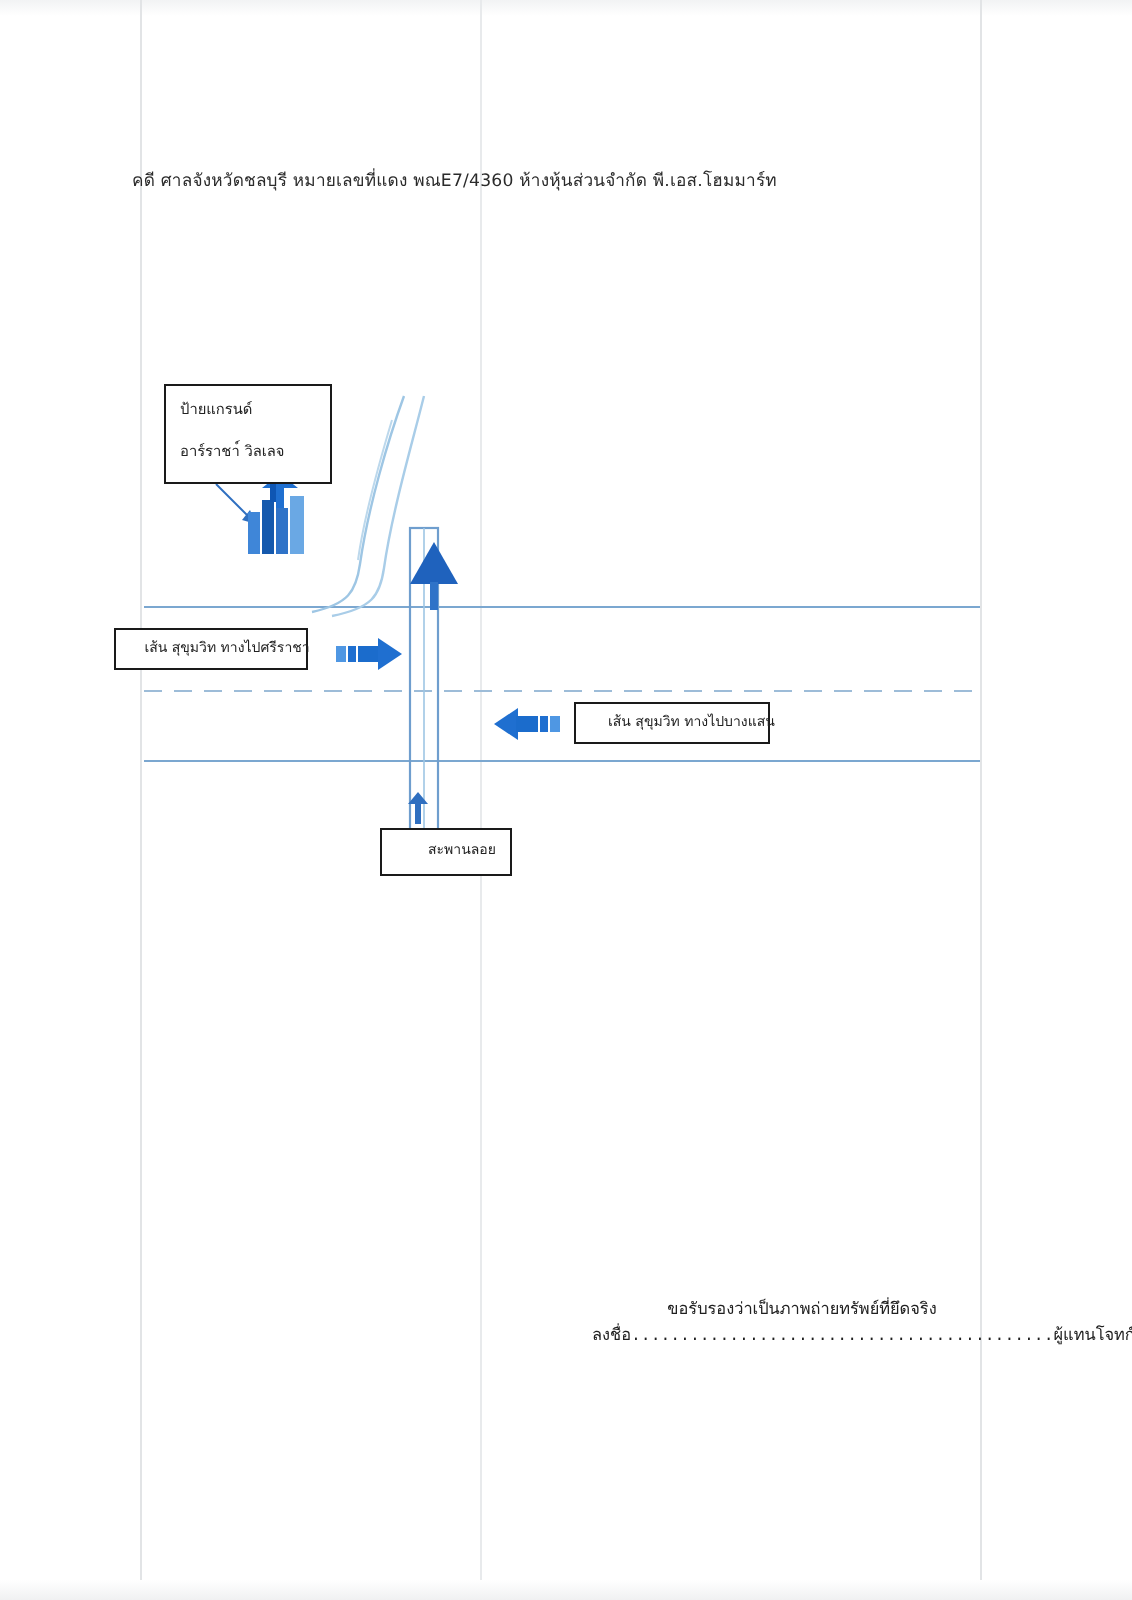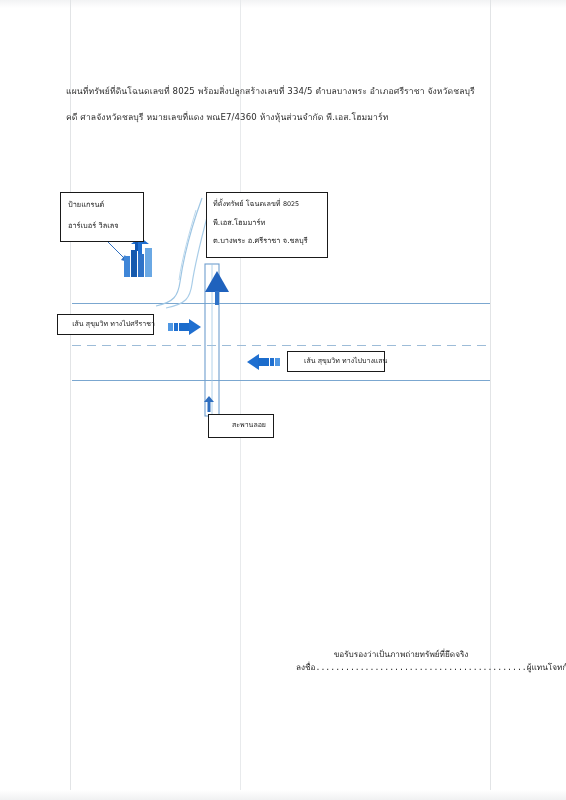--- a/index.html
+++ b/index.html
@@ -68,21 +68,21 @@
   }
   .box-line {
     font-size: 7.4px;
     color: #222222;
     line-height: 1.05;
     white-space: nowrap;
   }
 
   
   #box-sign {
-    left: 60px;
+    left: 82px;
     top: 192px;
     width: 84px;
     height: 50px;
     padding: 8px 0 0 7px;
   }
   #box-sign .box-line { margin-bottom: 13px; }
 
   
   #box-property {
     left: 206px;
@@ -107,21 +107,21 @@
   }
   #box-road-right {
     left: 287px;
     top: 351px;
     width: 98px;
     height: 21px;
     display: flex;
     align-items: center;
   }
   #box-bridge {
-    left: 208px;
+    left: 190px;
     top: 414px;
     width: 66px;
     height: 24px;
     display: flex;
     align-items: center;
     justify-content: center;
   }
   #box-road-left .box-line,
   #box-road-right .box-line,
   #box-bridge .box-line { font-size: 7px; }
@@ -206,21 +206,20 @@
 
 <div id="page">
 
   <div class="scan-edge-top"></div>
   <div class="scanline l1"></div>
   <div class="scanline l2"></div>
   <div class="scanline l3"></div>
   <div class="scan-edge-bottom"></div>
 
   <div class="header">
-    <div class="header-line">แผนที่ทรัพย์ที่ดินโฉนดเลขที่ 8025 พร้อมสิ่งปลูกสร้างเลขที่ 334/5 ตำบลบางพระ อำเภอศรีราชา จังหวัดชลบุรี</div>
     <div class="header-line">คดี ศาลจังหวัดชลบุรี หมายเลขที่แดง พณE7/4360  ห้างหุ้นส่วนจำกัด พี.เอส.โฮมมาร์ท</div>
   </div>
 
   <div class="road-line top"></div>
   <div class="road-line mid"></div>
   <div class="road-line bottom"></div>
 
   <svg class="curve-svg" viewBox="0 0 110 120">
     <path d="M 52 2 C 44 24, 34 58, 30 86 C 28 100, 24 106, 6 110" fill="none" stroke="#9ec6e4" stroke-width="1.2"></path>
     <path d="M 62 2 C 56 26, 46 60, 42 88 C 40 102, 36 108, 16 112" fill="none" stroke="#a9cde8" stroke-width="1.2"></path>
@@ -265,31 +264,23 @@
     <rect x="29" y="5" width="5" height="8" fill="#4f97e3"></rect>
   </svg>
 
   <svg class="arrow-svg" id="arrow-bridge-up" viewBox="0 0 12 16">
     <rect x="4.5" y="5" width="3" height="11" fill="#2f6fc0"></rect>
     <path d="M 6 0 L 11 6 L 1 6 Z" fill="#2f6fc0"></path>
   </svg>
 
   <div class="box" id="box-sign">
     <div class="box-line">ป้ายแกรนด์</div>
-    <div class="box-line">อาร์เบอร์ วิลเลจ</div>
-  </div>
-
-  <div class="box" id="box-property">
-    <div class="box-line first">
-      <span>ที่ตั้งทรัพย์ โฉนดเลขที่</span>
-      <span class="deed-no">8025</span>
-    </div>
-    <div class="box-line">พี.เอส.โฮมมาร์ท</div>
-    <div class="box-line">ต.บางพระ อ.ศรีราชา จ.ชลบุรี</div>
-  </div>
+    <div class="box-line">อาร์ราชา์ วิลเลจ</div>
+  </div>
+
 
   <div class="box" id="box-road-left">
     <div class="box-line">เส้น สุขุมวิท ทางไปศรีราชา</div>
   </div>
 
   <div class="box" id="box-road-right">
     <div class="box-line">เส้น สุขุมวิท ทางไปบางแสน</div>
   </div>
 
   <div class="box" id="box-bridge">

